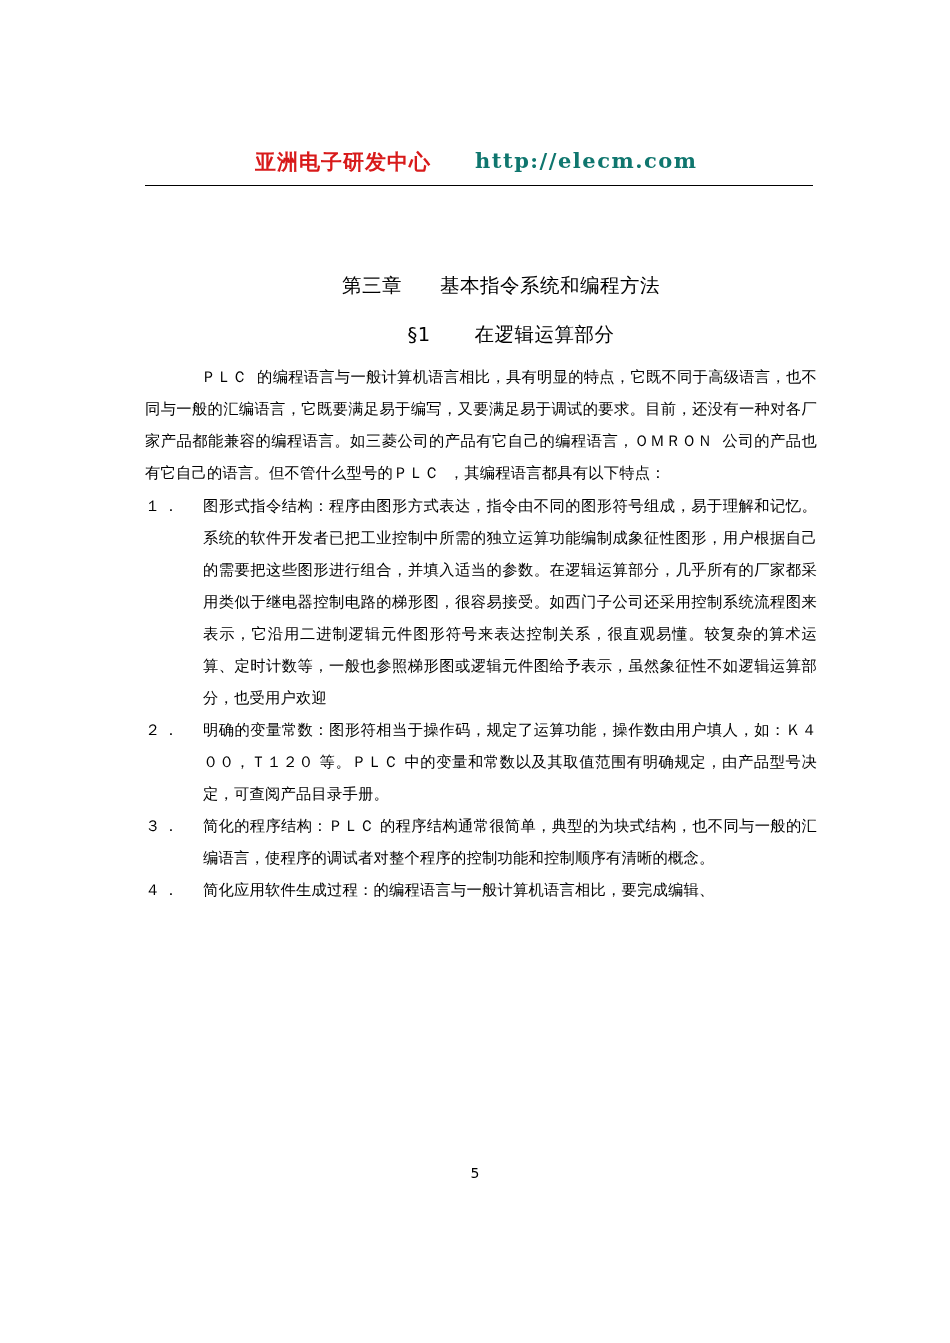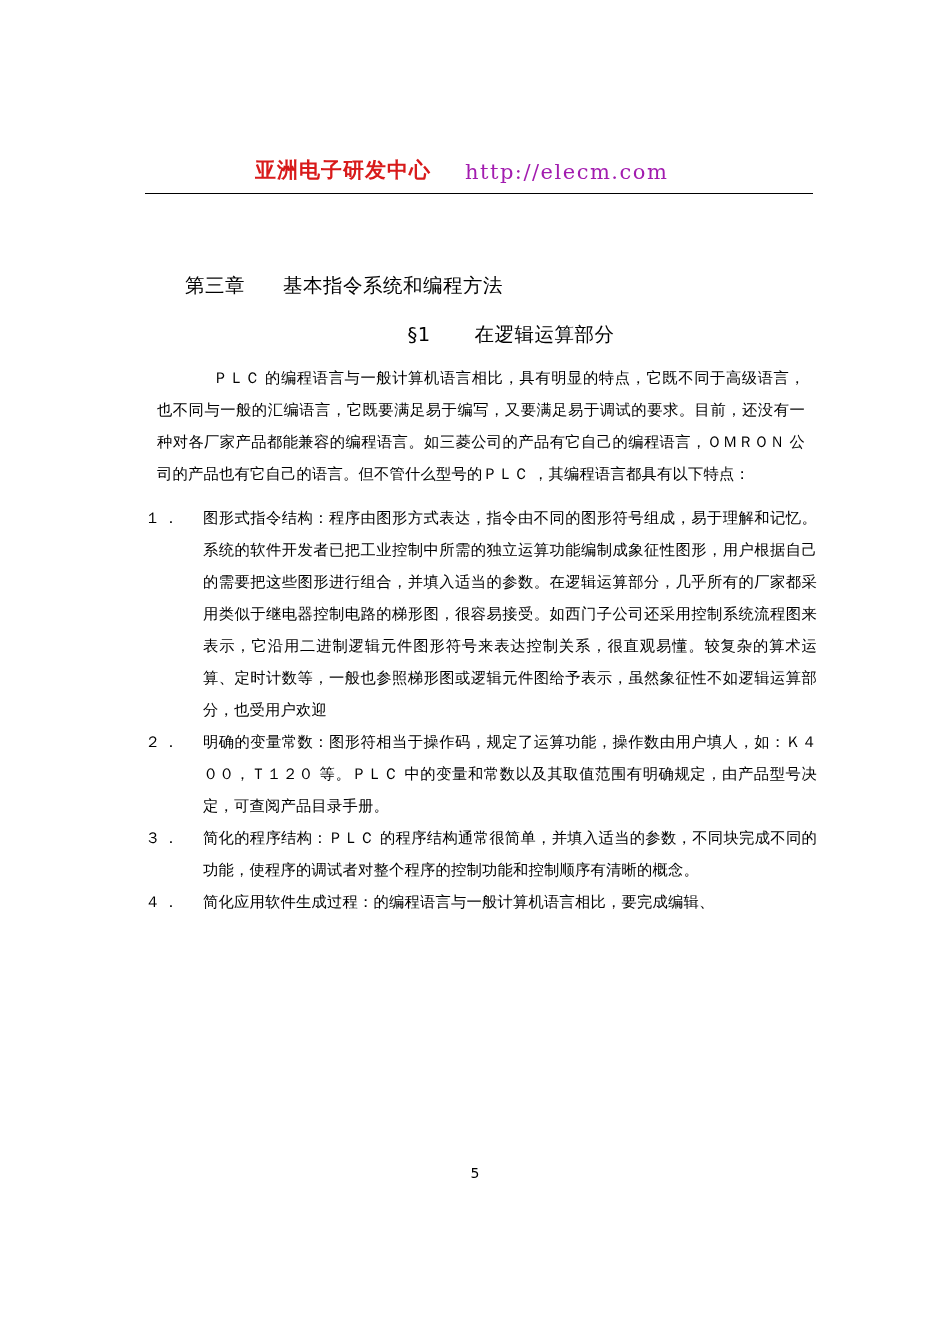--- a/index.html
+++ b/index.html
@@ -24,54 +24,53 @@
   }
   
   .header {
     position: absolute;
     left: 145px;
     top: 148px;
     width: 670px;
   }
   .header-line {
     display: flex;
-    align-items: flex-end;
+    align-items: flex-start;
     justify-content: flex-start;
     padding-left: 110px;
-    gap: 34px;
+    gap: 44px;
   }
   .header-cn {
     font-family: "DejaVu Sans", sans-serif;
     font-weight: bold;
     font-size: 21px;
     color: #d81a1a;
     letter-spacing: 1px;
   }
   .header-url {
     font-family: "DejaVu Serif", serif;
-    font-weight: normal;
+    font-weight: bold;
     font-size: 21px;
-    color: #a21caf;
+    color: #0f766e;
     letter-spacing: 1.5px;
-    margin-top: 12px;
   }
   .header-rule {
     margin-top: 9px;
     border-bottom: 1.6px solid #000;
     width: 668px;
   }
   
   .content {
     position: absolute;
     left: 145px;
     top: 272px;
     width: 672px;
   }
   .chapter-title {
-    text-align: left;
+    text-align: center;
     font-family: "DejaVu Sans", sans-serif;
     font-size: 19.5px;
     letter-spacing: 0.5px;
     margin-bottom: 22px;
     padding-left: 40px;
   }
   .chapter-title .gap {
     display: inline-block;
     width: 38px;
   }
@@ -81,24 +80,24 @@
     font-size: 19.5px;
     letter-spacing: 0.5px;
     margin-bottom: 14px;
     padding-left: 60px;
   }
   .section-title .gap {
     display: inline-block;
     width: 44px;
   }
   p.para {
-    font-family: Liberation Serif, serif;
+    font-family: Liberation Mono, monospace;
     font-size: 15.3px;
     line-height: 32px;
-    margin: 12px;
+    margin: 0;
     text-align: justify;
     letter-spacing: 0.2px;
   }
   p.para.indent {
     text-indent: 56px;
   }
   ol.list {
     list-style: none;
     margin: 0;
     padding: 0;
@@ -159,21 +158,21 @@
       <li>
         <span class="num">１．</span>
         <span>图形式指令结构：程序由图形方式表达，指令由不同的图形符号组成，易于理解和记忆。系统的软件开发者已把工业控制中所需的独立运算功能编制成象征性图形，用户根据自己的需要把这些图形进行组合，并填入适当的参数。在逻辑运算部分，几乎所有的厂家都采用类似于继电器控制电路的梯形图，很容易接受。如西门子公司还采用控制系统流程图来表示，它沿用二进制逻辑元件图形符号来表达控制关系，很直观易懂。较复杂的算术运算、定时计数等，一般也参照梯形图或逻辑元件图给予表示，虽然象征性不如逻辑运算部分，也受用户欢迎</span>
       </li>
       <li>
         <span class="num">２．</span>
         <span>明确的变量常数：图形符相当于操作码，规定了运算功能，操作数由用户填人，如：Ｋ４００，Ｔ１２０ 等。ＰＬＣ 中的变量和常数以及其取值范围有明确规定，由产品型号决定，可查阅产品目录手册。</span>
       </li>
       <li>
         <span class="num">３．</span>
-        <span>简化的程序结构：ＰＬＣ  的程序结构通常很简单，并填入适当的参数，不同块完成不同的功能，使程序的调试者对整个程序的控制功能和控制顺序有清晰的概念。</span>
+        <span>简化的程序结构：ＰＬＣ  的程序结构通常很简单，典型的为块式结构，也不同与一般的汇编语言，使程序的调试者对整个程序的控制功能和控制顺序有清晰的概念。</span>
       </li>
       <li>
         <span class="num">４．</span>
         <span>简化应用软件生成过程：的编程语言与一般计算机语言相比，要完成编辑、</span>
       </li>
     </ol>
 
   </div>
 
   <div class="pagenum">5</div>

